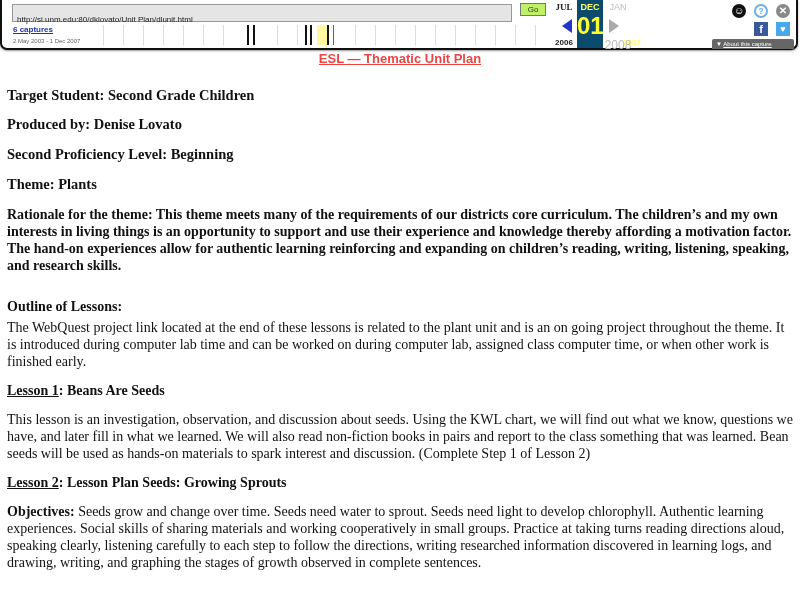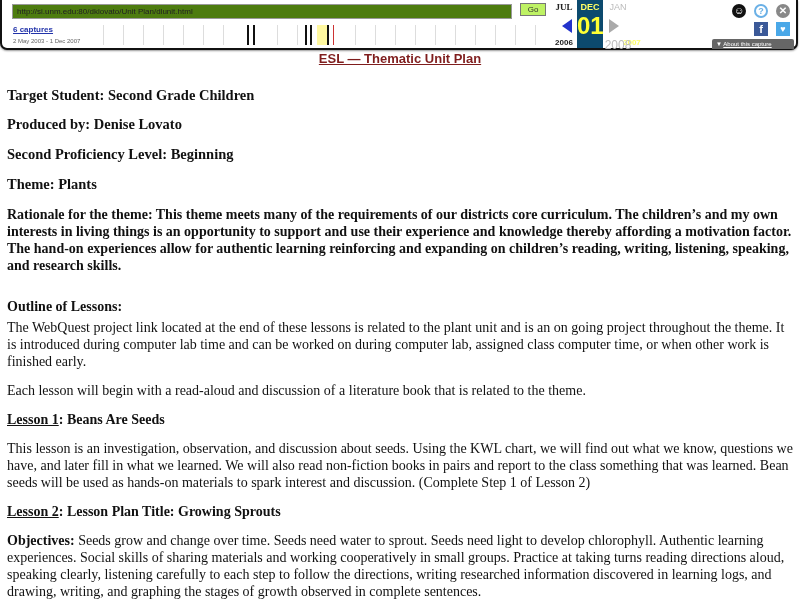--- a/index.html
+++ b/index.html
@@ -1,20 +1,20 @@
 <!DOCTYPE html>
 <html><head>
   <meta charset="utf-8">
   <style>
     html, body { margin: 0; padding: 0; background: #fff; }
     body { width: 800px; height: 600px; overflow: hidden; position: relative; font-family: "Liberation Serif", serif; color: #111; }
 
     
     .wm-bar { position: absolute; left: 0; top: 0; width: 798px; height: 50px; background: #fff; border: 2px solid #111; border-top: none; border-radius: 0 0 7px 7px; box-sizing: border-box; box-shadow: 0 1px 2px rgba(0,0,0,.4); }
-    .wm-url { position: absolute; left: 10px; top: 4px; width: 500px; height: 15px; border: 1px solid #999; font-family: "Liberation Sans", sans-serif; font-size: 8px; line-height: 13px; padding: 0 4px; box-sizing: border-box; color: #222; background: #4d7c0f; }
+    .wm-url { position: absolute; left: 10px; top: 4px; width: 500px; height: 15px; border: 1px solid #999; font-family: "Liberation Sans", sans-serif; font-size: 8px; line-height: 13px; padding: 8px 4px; box-sizing: border-box; color: #222; background: #e5e5e5; }
     .wm-go { position: absolute; left: 518px; top: 3px; width: 26px; height: 13px; border: 1px solid #777; background: #bef264; font-family: "Liberation Sans", sans-serif; font-size: 8px; line-height: 12px; text-align: center; box-sizing: border-box; color: #333; }
     .wm-captures { position: absolute; left: 11px; top: 25px; font-family: "Liberation Sans", sans-serif; font-size: 8px; font-weight: bold; color: #2233aa; text-decoration: underline; }
     .wm-range { position: absolute; left: 11px; top: 38px; font-family: "Liberation Sans", sans-serif; font-size: 6px; color: #666; }
     .wm-sparkline { position: absolute; left: 95px; top: 22px; width: 445px; height: 25px; }
     .wm-spark-tick { position: absolute; top: 3px; width: 1px; height: 20px; background: #ddd; }
     .wm-spark-cap { position: absolute; top: 3px; width: 2px; height: 20px; background: #111; }
     .wm-spark-hl { position: absolute; top: 3px; width: 10px; height: 20px; background: #fff8a0; }
     .wm-spark-cur { position: absolute; top: 3px; width: 1px; height: 20px; background: #c33; }
 
     .wm-month { position: absolute; font-family: "Liberation Sans", sans-serif; font-weight: bold; text-align: center; }
@@ -32,21 +32,21 @@
     .wm-icon { position: absolute; width: 14px; height: 14px; border-radius: 50%; box-sizing: border-box; font-family: "Liberation Sans", sans-serif; font-size: 10px; line-height: 14px; text-align: center; font-weight: bold; }
     .wm-user { left: 730px; top: 4px; background: #111; color: #fff; }
     .wm-help { left: 752px; top: 4px; border: 2px solid #6ab0e6; color: #6ab0e6; line-height: 10px; font-size: 9px; }
     .wm-close { left: 774px; top: 4px; background: #888; color: #fff; font-size: 10px; }
     .wm-fb { position: absolute; left: 752px; top: 22px; width: 14px; height: 14px; background: #3b5998; color: #fff; font-family: "Liberation Sans", sans-serif; font-weight: bold; font-size: 11px; line-height: 15px; text-align: center; }
     .wm-tw { position: absolute; left: 774px; top: 22px; width: 14px; height: 14px; background: #4aa8e8; color: #fff; font-family: "Liberation Sans", sans-serif; font-size: 9px; line-height: 14px; text-align: center; }
     .wm-about { position: absolute; left: 710px; top: 39px; width: 82px; height: 10px; background: #666; color: #fff; font-family: "Liberation Sans", sans-serif; font-size: 6px; line-height: 10px; padding-left: 4px; box-sizing: border-box; border-radius: 2px 2px 0 0; }
     .wm-about span.lbl { text-decoration: underline; }
 
     
-    .doc-title { position: absolute; left: 0; top: 51px; width: 800px; text-align: center; font-family: "Liberation Sans", sans-serif; font-weight: bold; font-size: 13px; text-decoration: underline; color: #7f1d1d; }
+    .doc-title { position: absolute; left: 0; top: 51px; width: 800px; text-align: center; font-family: "Liberation Sans", sans-serif; font-weight: bold; font-size: 13px; text-decoration: underline; color: #ef4444; }
     .doc { position: absolute; left: 7px; top: 74px; width: 786px; font-size: 14px; line-height: 17px; }
     .doc p { margin: 0 0 12px 0; }
     .b { font-weight: bold; }
     .u { text-decoration: underline; }
     .field { font-weight: bold; font-size: 14.5px; }
   </style>
 </head>
 <body>
 
 <div class="wm-bar">
@@ -112,24 +112,23 @@
 <div class="doc-title">ESL — Thematic Unit Plan</div>
 
 <div class="doc">
   <p class="field" style="margin-top:13px">Target Student: Second Grade Children</p>
   <p class="field">Produced by: Denise Lovato</p>
   <p class="field" style="margin-top:13px">Second Proficiency Level: Beginning</p>
   <p class="field" style="margin-top:13px">Theme: Plants</p>
   <p class="b" style="margin-top:13px; margin-bottom:24px">Rationale for the theme: This theme meets many of the requirements of our districts core curriculum. The children’s and my own interests in living things is an opportunity to support and use their experience and knowledge thereby affording a motivation factor. The hand-on experiences allow for authentic learning reinforcing and expanding on children’s reading, writing, listening, speaking, and research skills.</p>
   <p class="b" style="margin-bottom:4px">Outline of Lessons:</p>
   <p>The WebQuest project link located at the end of these lessons is related to the plant unit and is an on going project throughout the theme. It is introduced during computer lab time and can be worked on during computer lab, assigned class computer time, or when other work is finished early.</p>
-  <p>Each lesson will begin with a read-aloud and discussion of a literature book that is related to the theme.</p>
   <p class="b">
     <span class="u">Lesson 1</span><span>: Beans Are Seeds</span>
   </p>
   <p>This lesson is an investigation, observation, and discussion about seeds. Using the KWL chart, we will find out what we know, questions we have, and later fill in what we learned. We will also read non-fiction books in pairs and report to the class something that was learned. Bean seeds will be used as hands-on materials to spark interest and discussion. (Complete Step 1 of Lesson 2)</p>
   <p class="b">
-    <span class="u">Lesson 2</span><span>: Lesson Plan Title: Growing Sprouts</span>
+    <span class="u">Lesson 2</span><span>: Lesson Plan Seeds: Growing Sprouts</span>
   </p>
   <p>
     <span class="b">Objectives:</span><span> Seeds grow and change over time. Seeds need water to sprout. Seeds need light to develop chlorophyll. Authentic learning experiences. Social skills of sharing materials and working cooperatively in small groups. Practice at taking turns reading directions aloud, speaking clearly, listening carefully to each step to follow the directions, writing researched information discovered in learning logs, and drawing, writing, and graphing the stages of growth observed in complete sentences.</span>
   </p>
 </div>
 
 </body></html>

